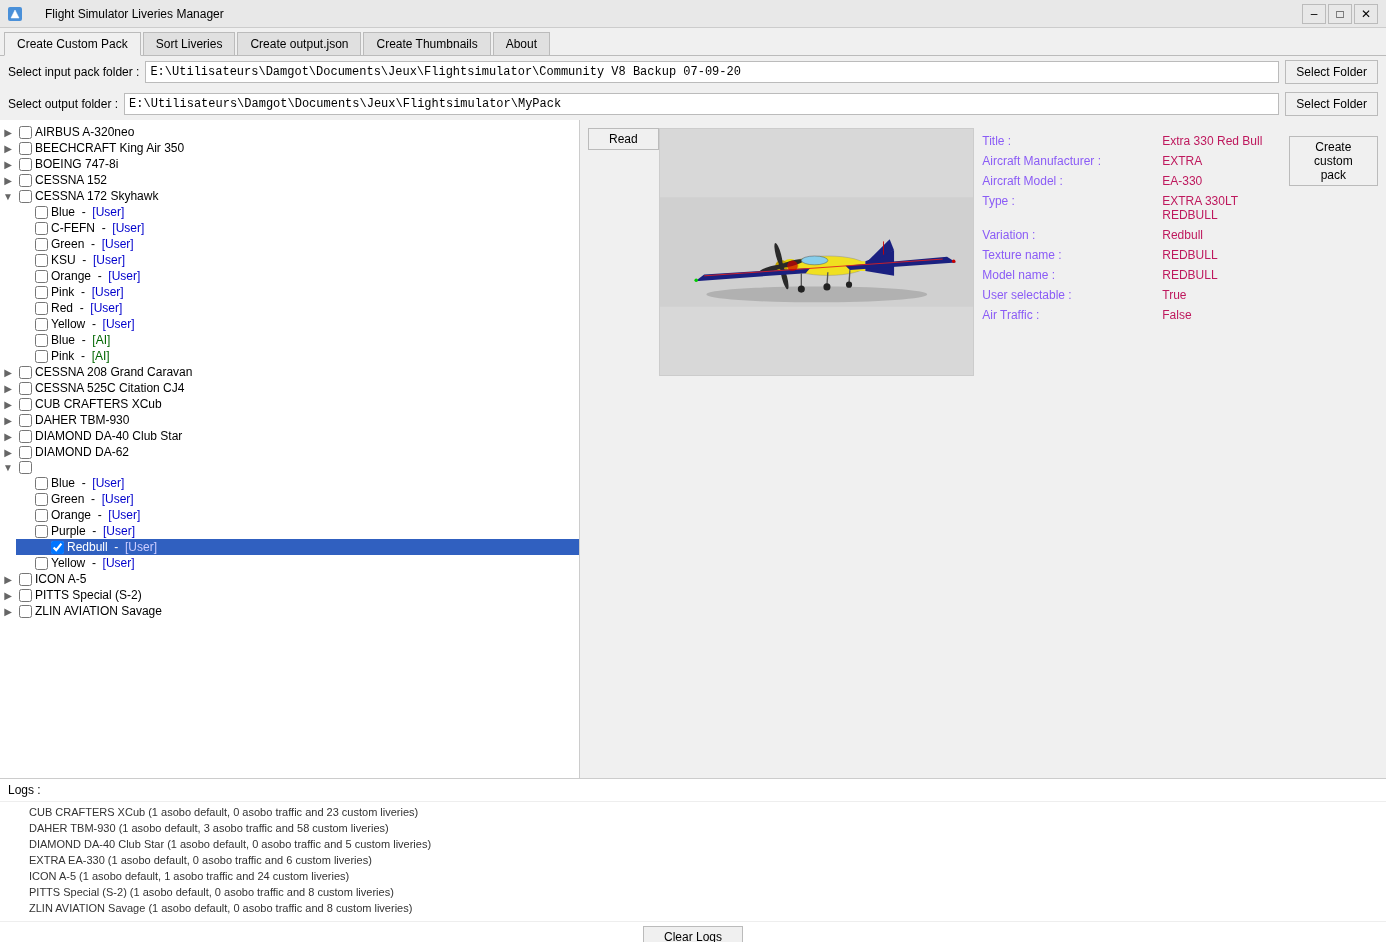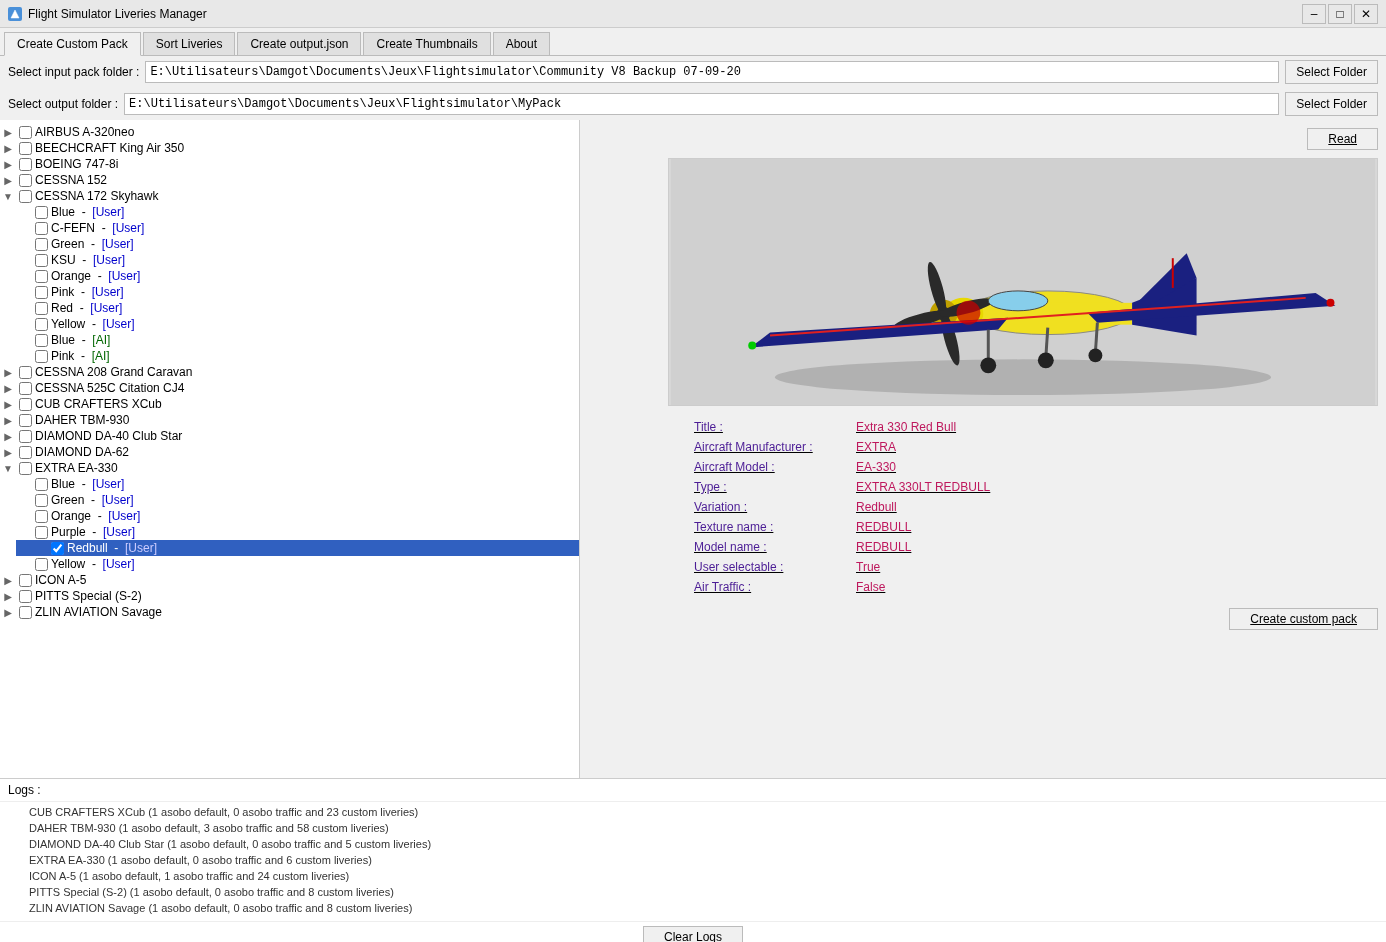--- a/index.html
+++ b/index.html
@@ -1,36 +1,36 @@
 <!DOCTYPE html>
 <html><head>
   <meta charset="utf-8">
   <style>
     * { box-sizing: border-box; margin: 0; padding: 0; font-family: 'Segoe UI', Tahoma, sans-serif; font-size: 12px; }
     body { background: #f0f0f0; width: 1386px; height: 942px; overflow: hidden; }
     .title-bar { background: #e8e8e8; display: flex; align-items: center; justify-content: space-between; padding: 4px 8px; border-bottom: 1px solid #ccc; height: 28px; }
-    .title-bar-left { display: flex; align-items: center; gap: 6px; font-size: 12px; }
+    .title-bar-left { display: flex; align-items: center; gap: 23px; font-size: 12px; }
     .title-bar-icon { width: 14px; height: 14px; background: #4a90d9; border-radius: 2px; display: flex; align-items: center; justify-content: center; }
     .title-bar-controls { display: flex; gap: 2px; }
     .title-bar-btn { width: 24px; height: 20px; background: #e8e8e8; border: 1px solid #bbb; display: flex; align-items: center; justify-content: center; cursor: pointer; font-size: 12px; }
     .tabs { display: flex; padding: 4px 4px 0; background: #f0f0f0; border-bottom: 1px solid #bbb; }
     .tab { padding: 4px 12px; border: 1px solid #bbb; border-bottom: none; background: #e0e0e0; cursor: pointer; margin-right: 2px; font-size: 12px; }
     .tab.active { background: #f0f0f0; border-bottom: 1px solid #f0f0f0; margin-bottom: -1px; z-index: 1; }
     .toolbar-row { display: flex; align-items: center; padding: 4px 8px; gap: 6px; }
     .toolbar-label { white-space: nowrap; }
     .toolbar-input { flex: 1; height: 22px; border: 1px solid #bbb; padding: 0 4px; background: white; font-size: 12px; font-family: Liberation Mono, monospace; }
     .select-folder-btn { height: 24px; padding: 0 10px; border: 1px solid #bbb; background: #f0f0f0; cursor: pointer; font-size: 12px; white-space: nowrap; }
     .main-content { display: flex; height: calc(942px - 28px - 26px - 28px - 28px); }
     .left-panel { width: 580px; min-width: 580px; border-right: 1px solid #ccc; overflow-y: auto; padding: 4px 0; background: white; }
-    .right-panel { flex: 1; padding: 8px; overflow: auto; background: #f0f0f0; display: flex; flex-direction: column; align-items: flex-end; text-decoration: underline; }
+    .right-panel { flex: 1; padding: 8px; overflow: auto; background: #f0f0f0; display: flex; flex-direction: row; align-items: flex-start; }
     .read-btn { padding: 3px 20px; border: 1px solid #bbb; background: #f0f0f0; cursor: pointer; margin-bottom: 8px; font-size: 12px; }
     .plane-image { width: 710px; height: 248px; background: #d8d8d8; border: 1px solid #ccc; display: flex; align-items: center; justify-content: center; overflow: hidden; margin-bottom: 8px; }
     .plane-svg { width: 100%; height: 100%; }
     .info-grid { width: 710px; display: grid; grid-template-columns: 180px 1fr; row-gap: 2px; padding: 4px 0; }
-    .info-label { color: #4c1d95; padding: 2px 8px; margin-left: 18px; }
+    .info-label { color: #8b5cf6; padding: 2px 8px; }
     .info-value { color: #be185d; padding: 2px 8px; }
     .create-pack-btn { margin-top: 8px; padding: 3px 20px; border: 1px solid #bbb; background: #f0f0f0; cursor: pointer; font-size: 12px; }
     .tree-item { display: flex; align-items: center; padding: 1px 2px 1px 0; cursor: pointer; }
     .tree-item.selected { background: #3060c0; color: white; margin-left: 16px; }
     .tree-expand { width: 16px; text-align: center; font-size: 10px; cursor: pointer; color: #666; }
     .tree-checkbox { margin: 0 3px; cursor: pointer; }
     .tree-label { flex: 1; }
     .child-item { padding-left: 32px; }
     .user-tag { color: #0000cc; }
     .ai-tag { color: #006600; }
@@ -192,21 +192,20 @@
 
       <div class="tree-item">
         <span class="tree-expand">▶</span>
         <input type="checkbox" class="tree-checkbox" style="">
         <span class="tree-label">DIAMOND DA-62</span>
       </div>
 
       <div class="tree-item">
         <span class="tree-expand">▼</span>
         <input type="checkbox" class="tree-checkbox" style="">
-        <span class="tree-label">EXTRA EA-330</span>
       </div>
       <div class="tree-item child-item">
         <input type="checkbox" class="tree-checkbox" style="">
         <span class="tree-label">Blue &nbsp;- &nbsp;<span class="user-tag">[User]</span></span>
       </div>
       <div class="tree-item child-item">
         <input type="checkbox" class="tree-checkbox" style="">
         <span class="tree-label">Green &nbsp;- &nbsp;<span class="user-tag">[User]</span></span>
       </div>
       <div class="tree-item child-item">

